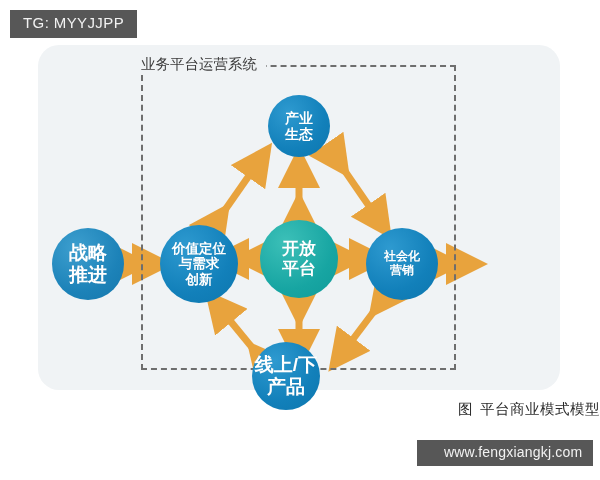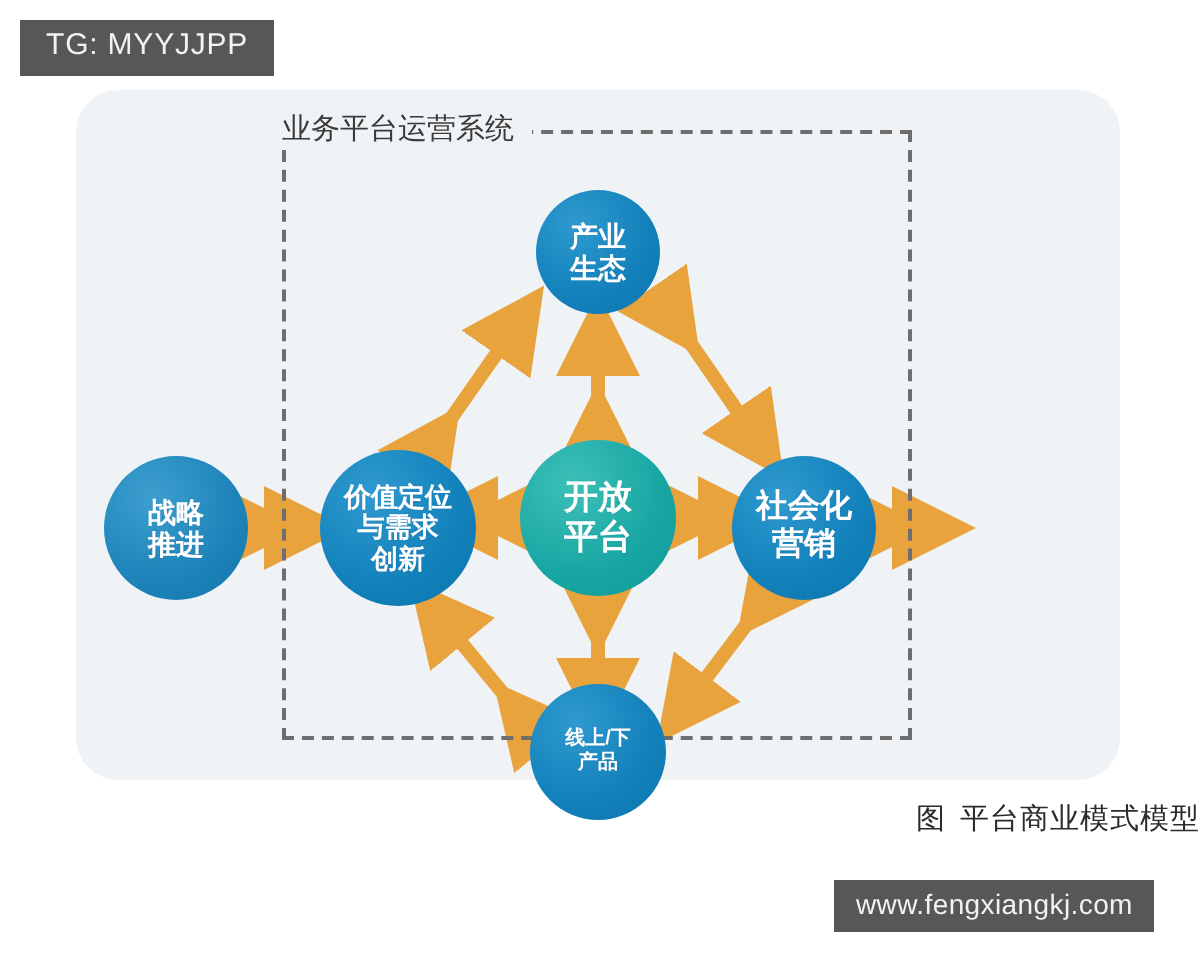--- a/index.html
+++ b/index.html
@@ -37,21 +37,21 @@
 
   
   .wm-badge {
     position: absolute;
     left: 417px;
     top: 440px;
     background: #575757;
     color: #f2f2f2;
     font-size: 14px;
     letter-spacing: 0.2px;
-    padding: 5px 11px 6px 11px;
+    padding: 5px 11px 6px 27px;
     line-height: 1.1;
     white-space: nowrap;
   }
 
   
   .figure-panel {
     position: absolute;
     left: 38px;
     top: 45px;
     width: 522px;
@@ -106,41 +106,41 @@
     display: block;
     line-height: 1.16;
     white-space: pre-line;
     font-family: "Liberation Sans", "DejaVu Sans", sans-serif;
     text-shadow: 0 0 1px rgba(0,0,0,0.10);
   }
 
   .node-outer {
     width: 72px; height: 72px;
     background: radial-gradient(circle at 33% 28%, #3d9fcf 0%, #1c82b8 62%, #1577ac 100%);
-    font-size: 14px;
+    font-size: 19px;
     font-weight: bold;
   }
   .node-inner {
     background: radial-gradient(circle at 33% 28%, #2e9ad0 0%, #1280ba 60%, #0d76ae 100%);
     font-weight: bold;
   }
   .node-center {
     background: radial-gradient(circle at 33% 28%, #3cc0b8 0%, #17a5a2 62%, #0f9b99 100%);
     font-weight: bold;
     color: #ffffff;
   }
 
   
   #node-strategy   { left: 14px;  top: 183px; }
   #node-profit     { left: 436px; top: 183px; }
 
   #node-ecology    { left: 230px; top: 50px;  width: 62px; height: 62px; font-size: 14px; }
   #node-value      { left: 122px; top: 180px; width: 78px; height: 78px; font-size: 13.5px; }
-  #node-marketing  { left: 328px; top: 183px; width: 72px; height: 72px; font-size: 16px; }
-  #node-product    { left: 227px; top: 297px; width: 68px; height: 68px; font-size: 10px; }
+  #node-marketing  { left: 328px; top: 183px; width: 72px; height: 72px; font-size: 12px; }
+  #node-product    { left: 214px; top: 297px; width: 68px; height: 68px; font-size: 19px; }
 
   #node-platform   { left: 222px; top: 175px; width: 78px; height: 78px; font-size: 17px; }
 
   
   .caption {
     position: absolute;
     left: 0;
     top: 400px;
     width: 600px;
     text-align: right;

